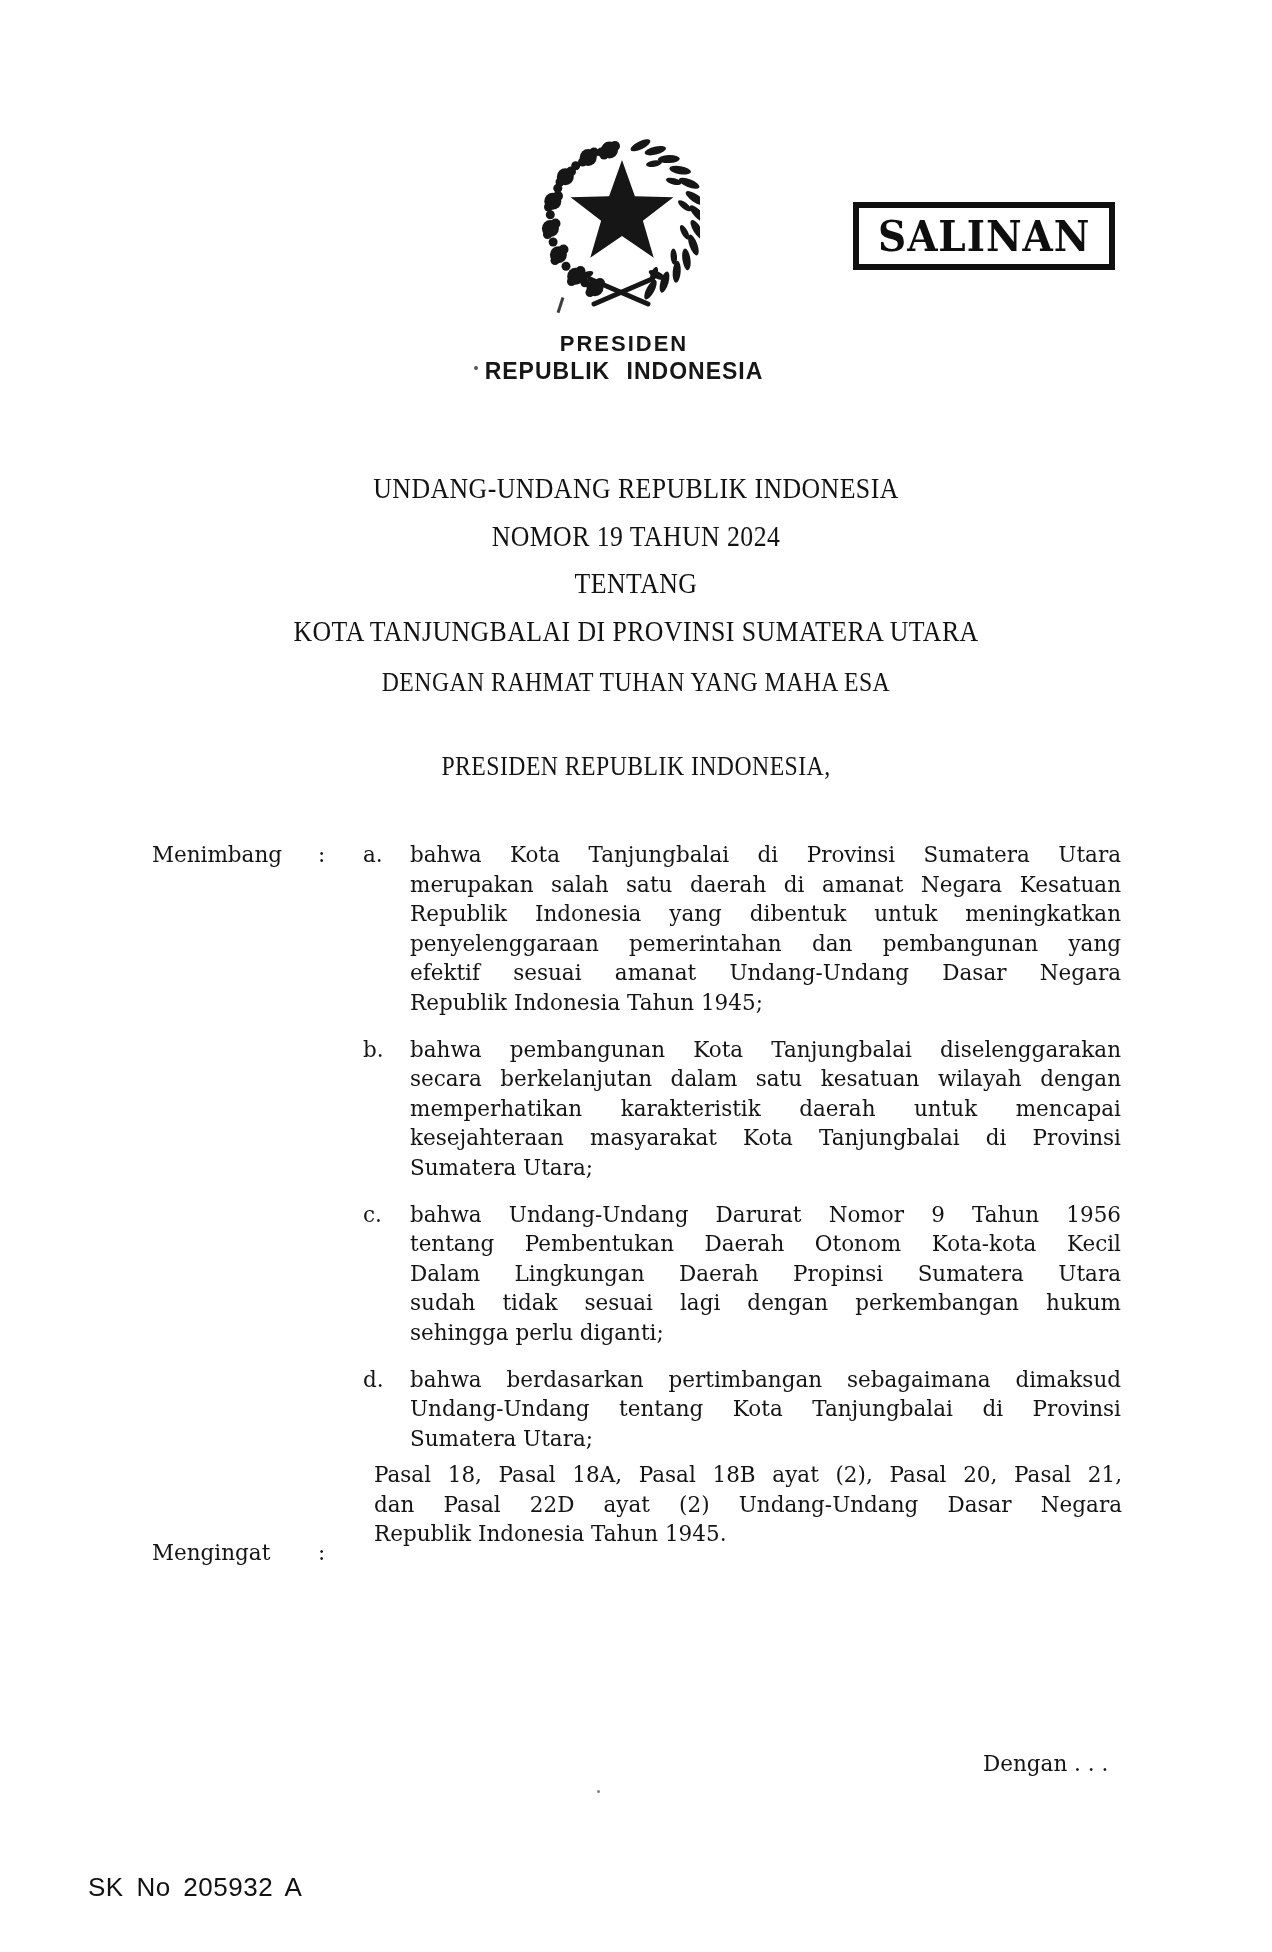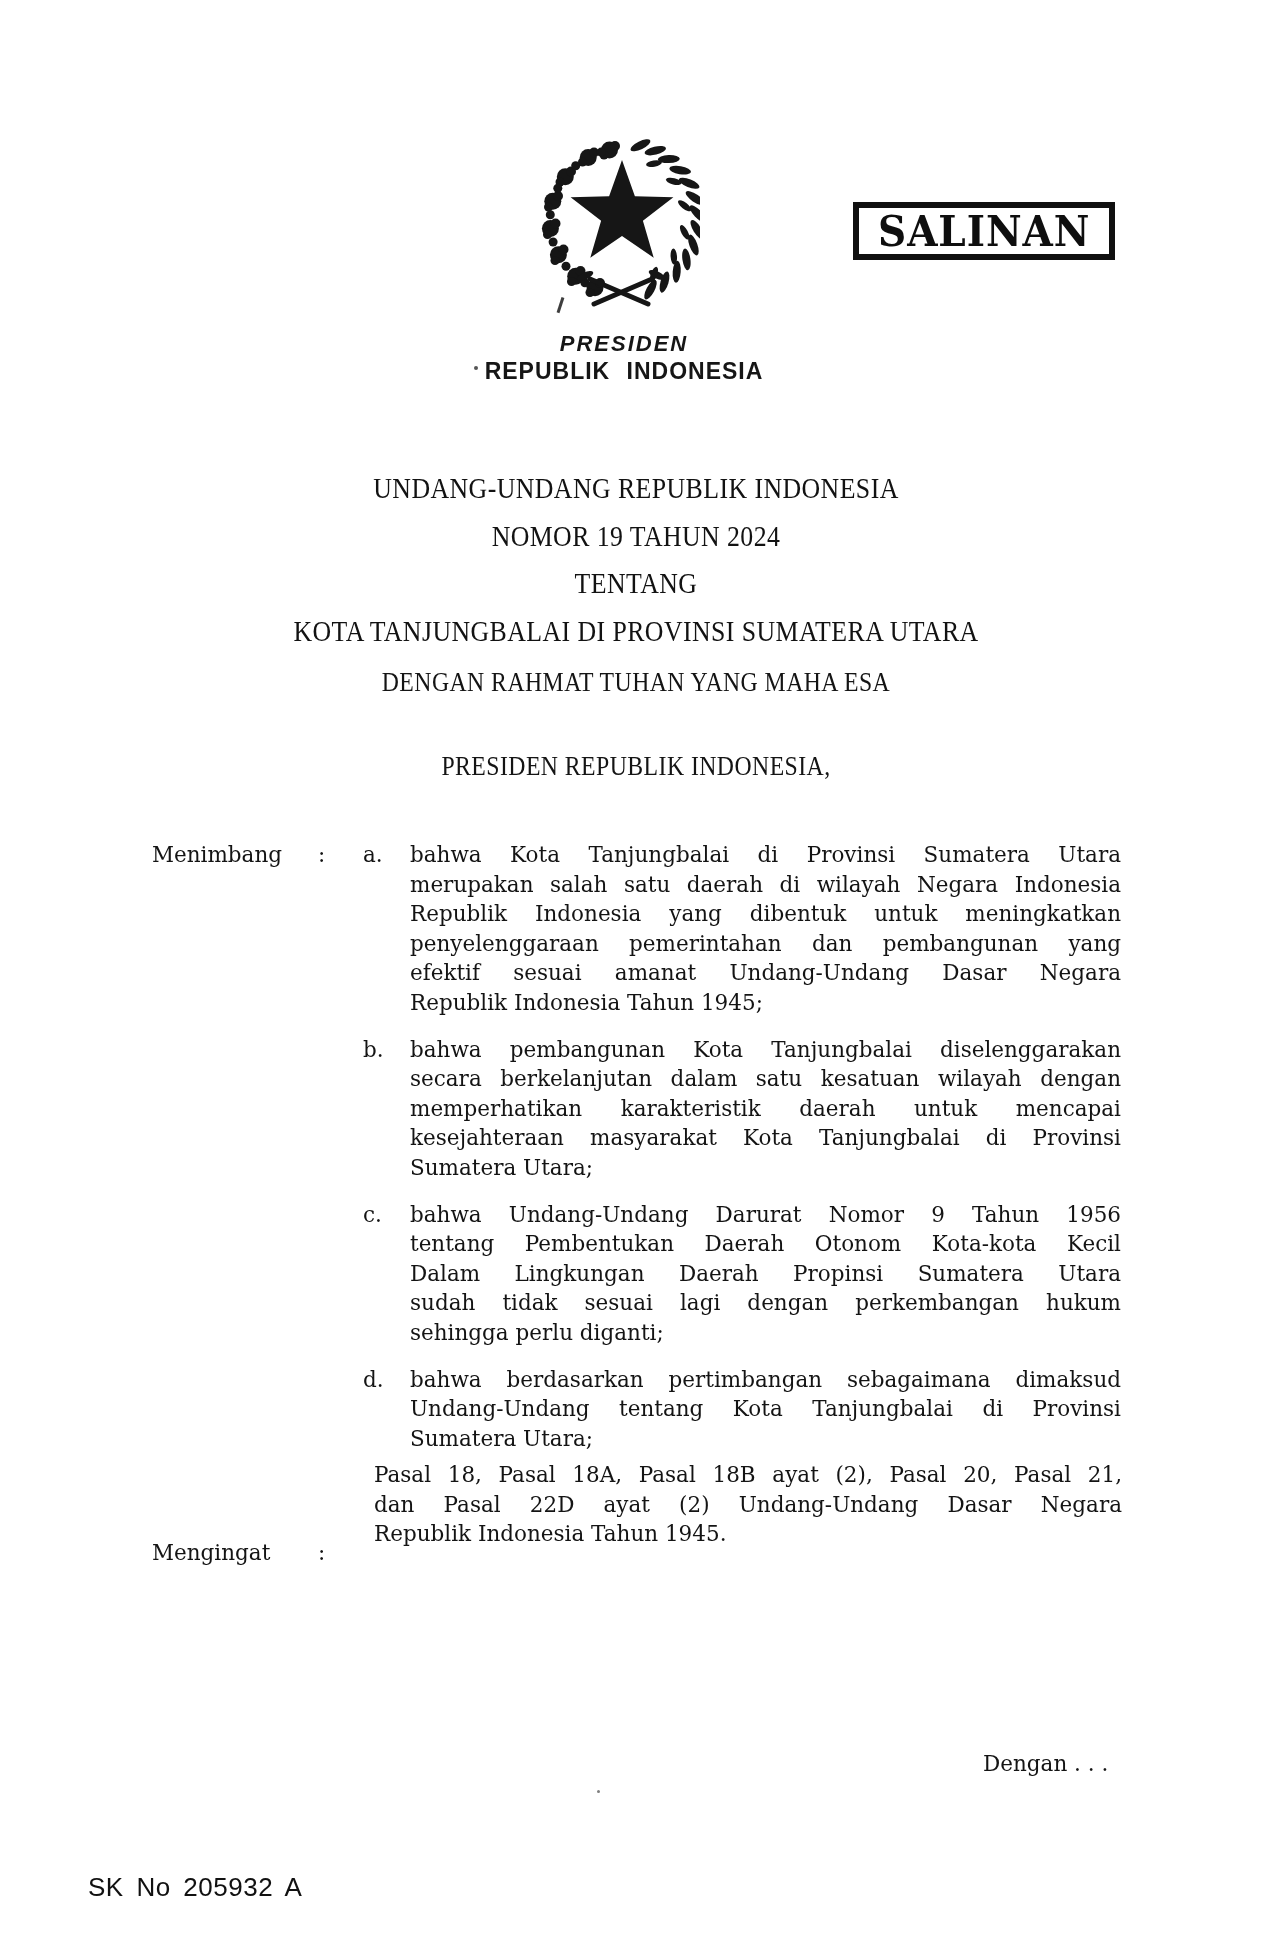--- a/index.html
+++ b/index.html
@@ -5,24 +5,24 @@
   html,body{margin:0;padding:0;background:#e8e8e8;}
   .page{
     position:relative;width:1272px;height:1952px;background:#ffffff;
     margin:0 auto;overflow:hidden;color:#141414;
     font-family:"DejaVu Serif", serif;
   }
   
   .emblem{position:absolute;left:534px;top:135px;width:166px;height:172px;}
   .letterhead{position:absolute;left:444px;top:331px;width:360px;text-align:center;
     font-family:"Liberation Sans", sans-serif;font-weight:bold;color:#161616;}
-  .lh1{font-size:22px;letter-spacing:2px;line-height:26px;font-style:italic;}
+  .lh1{font-size:22px;letter-spacing:2px;line-height:26px;}
   .lh2{font-size:23px;letter-spacing:1px;word-spacing:9px;line-height:26px;margin-top:1px;text-align:center;}
   
-  .stamp{position:absolute;left:853px;top:202px;width:262px;height:58px;
+  .stamp{position:absolute;left:853px;top:202px;width:262px;height:68px;
     border:6px solid #101010;box-sizing:border-box;display:flex;align-items:center;justify-content:center;
     background:#fff;}
   .stamp span{font-family:"DejaVu Serif", serif;font-weight:bold;font-size:42px;
     letter-spacing:1px;transform:scaleX(0.93);color:#0e0e0e;}
   
   .title-group{position:absolute;left:76px;top:464px;width:1120px;text-align:center;
     font-family:"Liberation Serif", serif;font-size:30px;line-height:47.6px;
     transform:scaleX(0.86);transform-origin:center;color:#121212;letter-spacing:0.5px;}
   .invocation{position:absolute;left:76px;top:666px;width:1120px;text-align:center;
     font-family:"Liberation Serif", serif;font-size:27px;line-height:32px;
@@ -144,21 +144,21 @@
   <div class="invocation">DENGAN RAHMAT TUHAN YANG MAHA ESA</div>
   <div class="authority">PRESIDEN REPUBLIK INDONESIA,</div>
 
   <div class="body-label lbl-menimbang">Menimbang</div>
   <div class="body-label col-menimbang">:</div>
   <div class="m-items">
       <div class="m-item">
         <div class="marker">a.</div>
         <div class="para">
           <div class="ln">bahwa Kota Tanjungbalai di Provinsi Sumatera Utara</div>
-          <div class="ln">merupakan salah satu daerah di wilayah Negara Indonesia</div>
+          <div class="ln">merupakan salah satu daerah di amanat Negara Kesatuan</div>
           <div class="ln">Republik Indonesia yang dibentuk untuk meningkatkan</div>
           <div class="ln">penyelenggaraan pemerintahan dan pembangunan yang</div>
           <div class="ln">efektif sesuai amanat Undang-Undang Dasar Negara</div>
           <div class="ln last">Republik Indonesia Tahun 1945;</div>
         </div>
       </div>
       <div class="m-item">
         <div class="marker">b.</div>
         <div class="para">
           <div class="ln">bahwa pembangunan Kota Tanjungbalai diselenggarakan</div>

